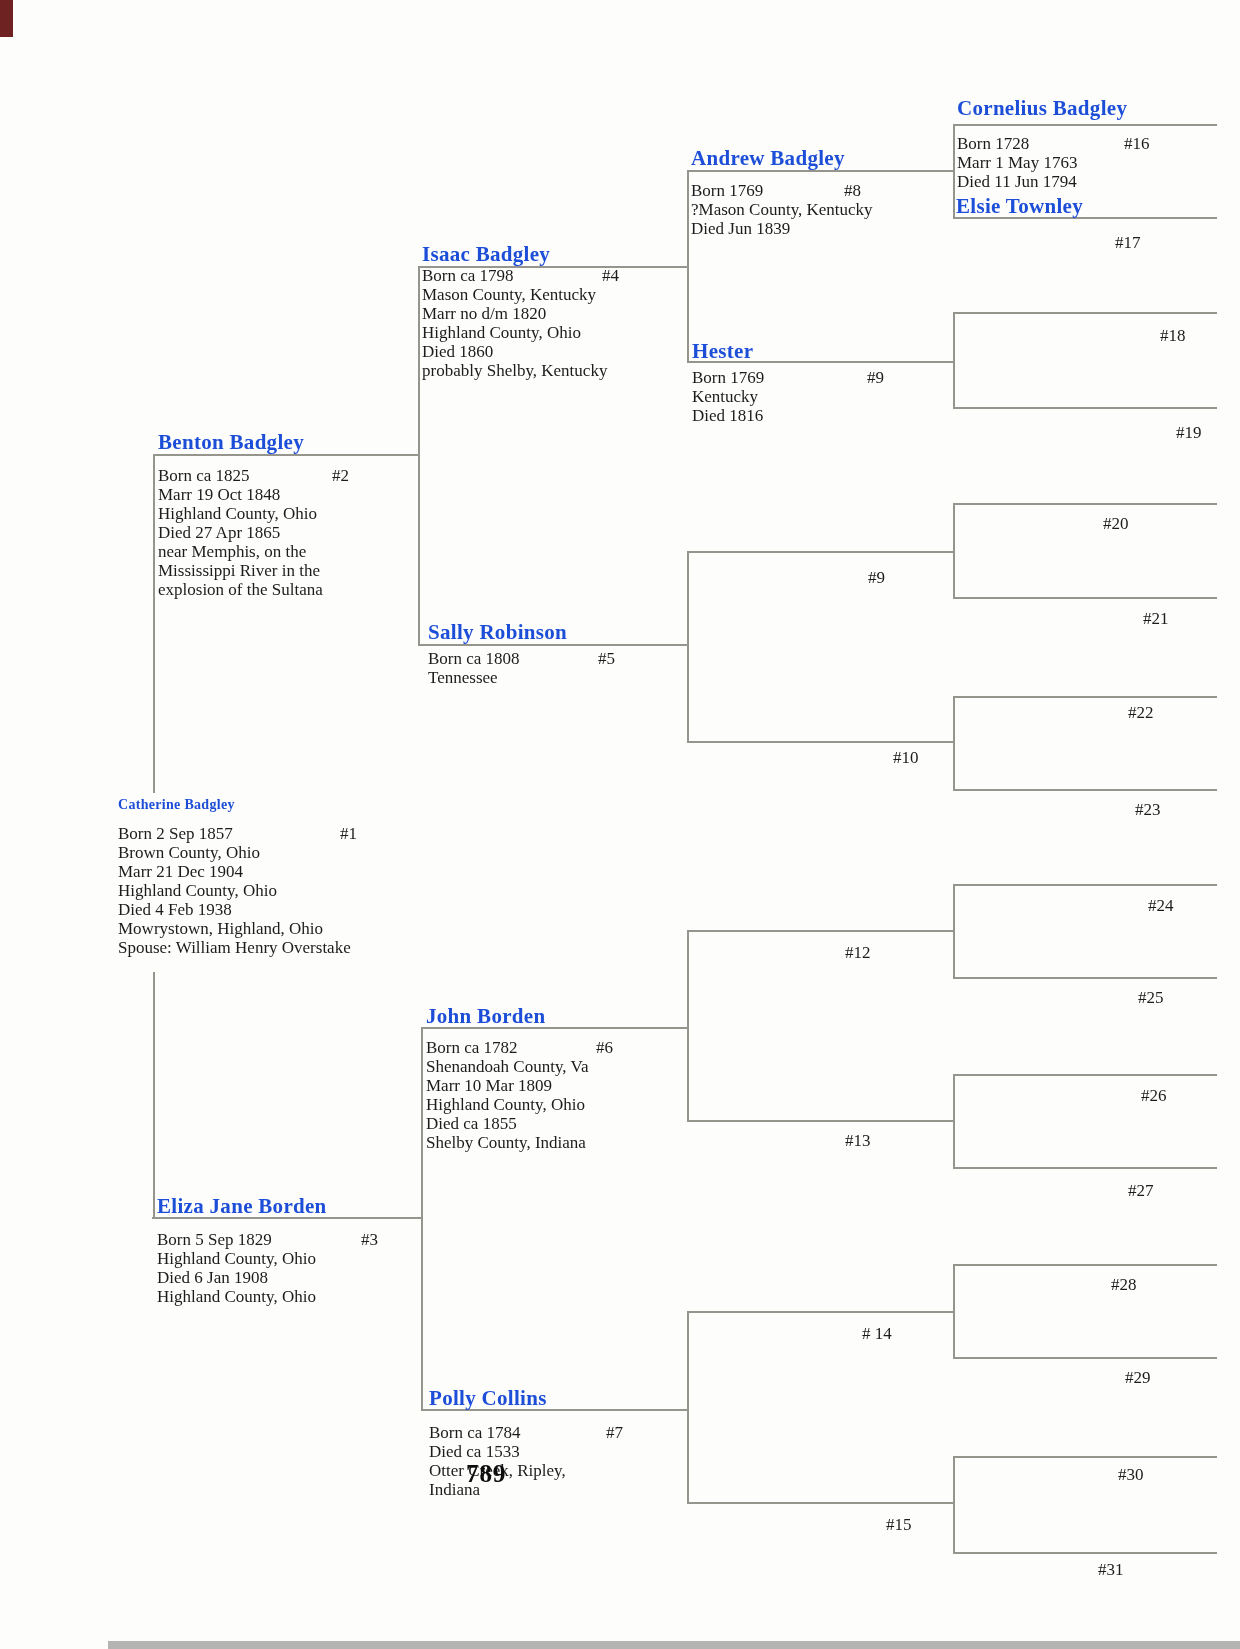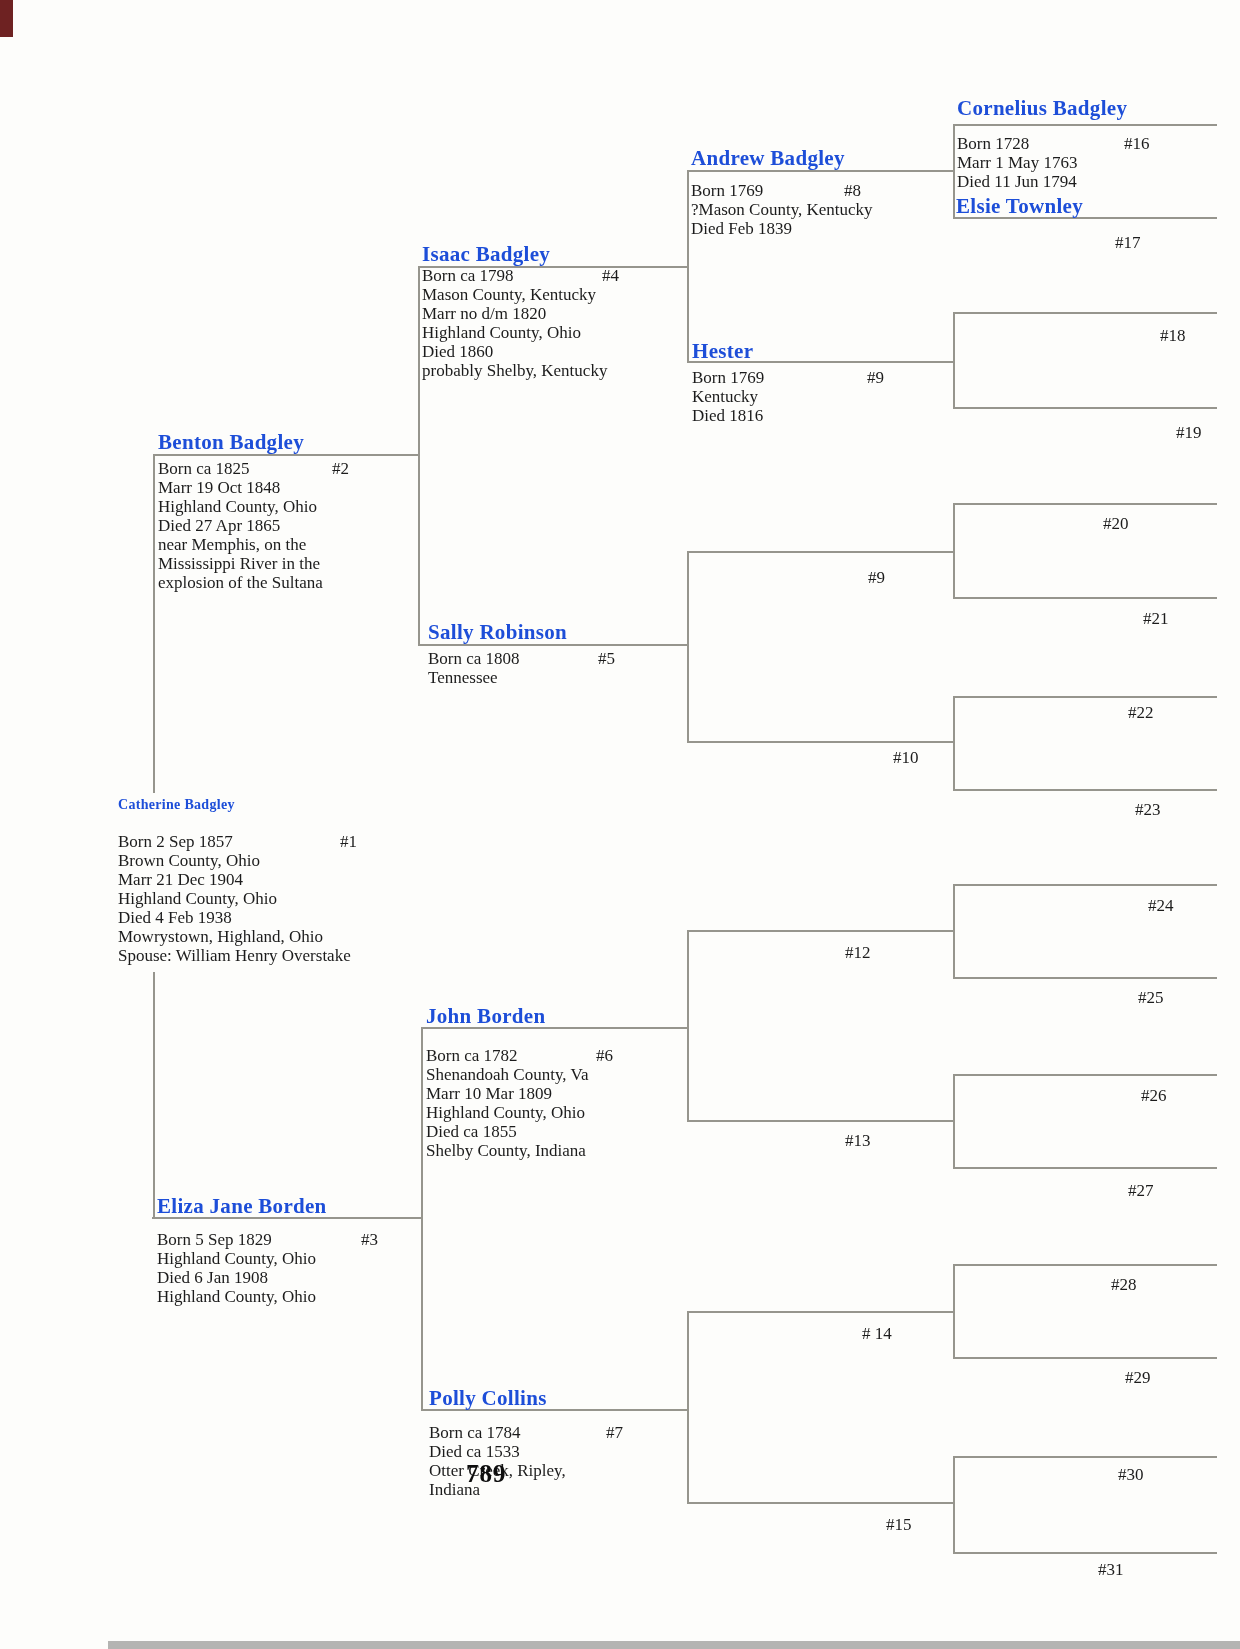--- a/index.html
+++ b/index.html
@@ -91,34 +91,34 @@
   <div class="vline" style="left:953px;top:312px;height:96px"></div>
   <div class="vline" style="left:953px;top:503px;height:95px"></div>
   <div class="vline" style="left:953px;top:696px;height:94px"></div>
   <div class="vline" style="left:953px;top:884px;height:94px"></div>
   <div class="vline" style="left:953px;top:1074px;height:94px"></div>
   <div class="vline" style="left:953px;top:1264px;height:94px"></div>
   <div class="vline" style="left:953px;top:1456px;height:97px"></div>
 
   <div class="person" style="left:118px;top:793px">
     <div class="pname big">Catherine Badgley</div>
-    <div class="info" style="margin-top:15px">
+    <div class="info" style="margin-top:7px">
       <div class="ln"><span>Born 2 Sep 1857</span><span class="ref" style="left:222px">#1</span></div>
       <div class="ln">Brown County, Ohio</div>
       <div class="ln">Marr 21 Dec 1904</div>
       <div class="ln">Highland County, Ohio</div>
       <div class="ln">Died 4 Feb 1938</div>
       <div class="ln">Mowrystown, Highland, Ohio</div>
       <div class="ln">Spouse: William Henry Overstake</div>
     </div>
   </div>
 
   <div class="person" style="left:158px;top:430px">
     <div class="pname">Benton Badgley</div>
-    <div class="info" style="margin-top:5px">
+    <div class="info" style="margin-top:12px">
       <div class="ln"><span>Born ca 1825</span><span class="ref" style="left:174px">#2</span></div>
       <div class="ln">Marr 19 Oct 1848</div>
       <div class="ln">Highland County, Ohio</div>
       <div class="ln">Died 27 Apr 1865</div>
       <div class="ln">near Memphis, on the</div>
       <div class="ln">Mississippi River in the</div>
       <div class="ln">explosion of the Sultana</div>
     </div>
   </div>
 
@@ -147,21 +147,21 @@
   <div class="person" style="left:428px;top:620px">
     <div class="pname">Sally Robinson</div>
     <div class="info" style="margin-top:5px">
       <div class="ln"><span>Born ca 1808</span><span class="ref" style="left:170px">#5</span></div>
       <div class="ln">Tennessee</div>
     </div>
   </div>
 
   <div class="person" style="left:426px;top:1004px">
     <div class="pname">John Borden</div>
-    <div class="info" style="margin-top:18px">
+    <div class="info" style="margin-top:10px">
       <div class="ln"><span>Born ca 1782</span><span class="ref" style="left:170px">#6</span></div>
       <div class="ln">Shenandoah County, Va</div>
       <div class="ln">Marr 10 Mar 1809</div>
       <div class="ln">Highland County, Ohio</div>
       <div class="ln">Died ca 1855</div>
       <div class="ln">Shelby County, Indiana</div>
     </div>
   </div>
 
   <div class="person" style="left:429px;top:1386px">
@@ -172,21 +172,21 @@
       <div class="ln">Otter Creek, Ripley,</div>
       <div class="ln">Indiana</div>
     </div>
   </div>
 
   <div class="person" style="left:691px;top:146px">
     <div class="pname">Andrew Badgley</div>
     <div class="info" style="margin-top:11px">
       <div class="ln"><span>Born 1769</span><span class="ref" style="left:153px">#8</span></div>
       <div class="ln">?Mason County, Kentucky</div>
-      <div class="ln">Died Feb 1839</div>
+      <div class="ln">Died Jun 1839</div>
     </div>
   </div>
 
   <div class="person" style="left:692px;top:339px">
     <div class="pname">Hester</div>
     <div class="info" style="margin-top:5px">
       <div class="ln"><span>Born 1769</span><span class="ref" style="left:175px">#9</span></div>
       <div class="ln">Kentucky</div>
       <div class="ln">Died 1816</div>
     </div>

